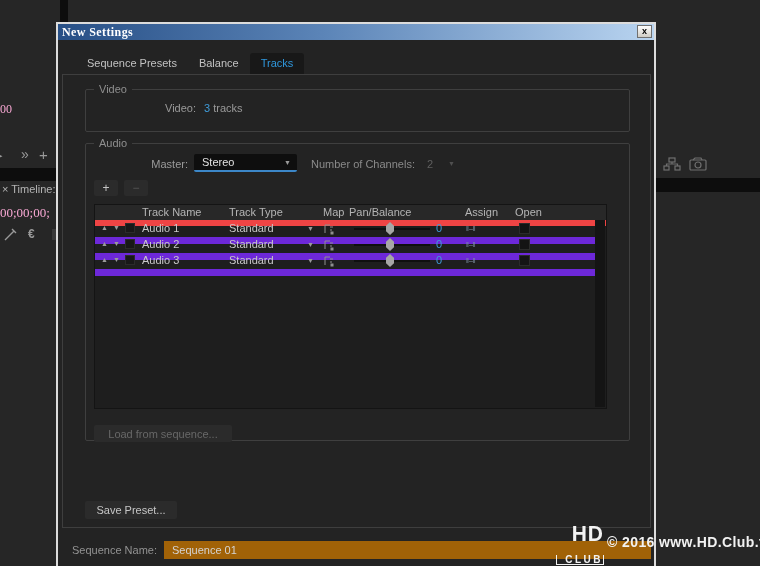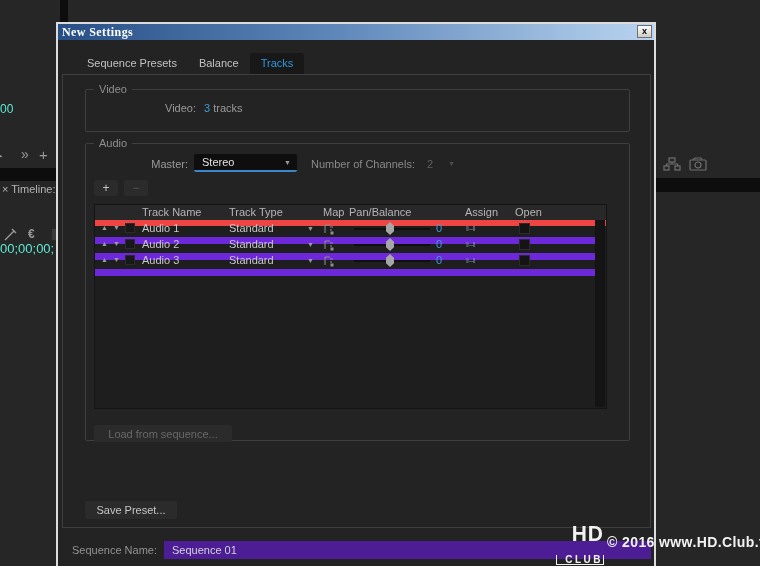--- a/index.html
+++ b/index.html
@@ -1,21 +1,21 @@
 <!DOCTYPE html>
 <html><head>
 <meta charset="utf-8">
 <style>
   html,body{margin:0;padding:0;}
   .stage{position:relative;width:760px;height:566px;overflow:hidden;background:#262626;
          font-family:"Liberation Sans",sans-serif;font-size:11px;color:#c8c8c8;}
   .abs{position:absolute;}
 
   
-  .bg-text{color:#5eead4;}
+  .bg-text{color:#f9a8d4;font-family:Liberation Serif, serif;}
   .bg-strip{background:#0d0d0d;}
   .bg-icon{color:#9a9a9a;}
 
   
   .dialog{left:56px;top:22px;width:600px;height:544px;border:2px solid #dcdcdc;border-bottom:none;
           background:#232323;box-sizing:border-box;}
   .titlebar{left:0;top:0;right:0;height:16px;display:flex;align-items:center;
             background:linear-gradient(90deg,#274f86 0%,#5c85b8 45%,#b9d4f0 100%);}
   .title-text{padding-left:4px;color:#ffffff;font-family:"Liberation Serif",serif;
               font-weight:bold;font-size:12px;letter-spacing:.4px;}
@@ -57,21 +57,21 @@
   .cell{position:absolute;top:1px;}
   .row-arrow{font-size:7px;color:#9a9a9a;top:3px;}
   .mini-check{width:10px;height:10px;background:#181818;border:1px solid #2b2b2b;box-sizing:border-box;}
   .slider-track{position:absolute;height:2px;background:#0f0f0f;top:7px;}
   .slider-thumb{position:absolute;width:8px;height:13px;top:1px;background:#a6a6a6;
                 clip-path:polygon(50% 0,100% 28%,100% 72%,50% 100%,0 72%,0 28%);}
   .assign-glyph{font-size:7px;color:#7f93a6;letter-spacing:0;}
   .scrollbar{position:absolute;right:1px;top:15px;bottom:1px;width:10px;background:#141414;}
 
   
-  .seq-input{background:#4c1d95;border:none;color:#d4d4d4;font-family:"Liberation Sans",sans-serif;
+  .seq-input{background:#a16207;border:none;color:#d4d4d4;font-family:"Liberation Sans",sans-serif;
              font-size:11px;padding:0 0 0 8px;box-sizing:border-box;}
 
   
   .wm{z-index:50;color:#f2f2f2;}
   .wm-logo-top{font-weight:900;font-size:21px;letter-spacing:1px;line-height:19px;transform:scaleY(1.05);}
   .wm-logo-bottom{font-weight:bold;font-size:10px;letter-spacing:2.5px;border:1px solid #f2f2f2;
                   border-top:none;padding:0 0;line-height:9px;margin-top:12px;}
   .wm-text{font-weight:bold;font-size:14px;letter-spacing:.4px;}
 </style>
 </head>
@@ -84,21 +84,21 @@
   <div class="abs bg-text" style="left:0;top:102px;font-size:12px;">00</div>
 
   <div class="abs bg-icon" style="left:-6px;top:149px;font-size:11px;">▶</div>
   <div class="abs bg-icon" style="left:21px;top:146px;font-size:14px;">»</div>
   <div class="abs bg-icon" style="left:39px;top:146px;font-size:15px;">+</div>
 
   <div class="abs bg-strip" style="left:0;top:168px;width:57px;height:13px;"></div>
 
   <div class="abs" style="left:2px;top:183px;color:#b4b4b4;white-space:nowrap;">×  Timeline: (</div>
 
-  <div class="abs bg-text" style="left:0;top:205px;font-size:13px;white-space:nowrap;margin-top:36px;">00;00;00;</div>
+  <div class="abs bg-text" style="left:0;top:205px;font-size:13px;white-space:nowrap;">00;00;00;</div>
 
   <svg class="abs" style="left:3px;top:228px;" width="14" height="14" viewBox="0 0 14 14">
     <path d="M2 12 L11 3 M9 1 L13 5" stroke="#9a9a9a" stroke-width="1.4" fill="none"></path>
   </svg>
   <div class="abs bg-icon" style="left:28px;top:227px;font-size:12px;font-weight:bold;">€</div>
   <div class="abs" style="left:52px;top:229px;width:5px;height:11px;background:#3a3a3a;"></div>
 
   <svg class="abs" style="left:663px;top:156px;" width="18" height="16" viewBox="0 0 18 16">
     <g stroke="#6f6f6f" stroke-width="1.2" fill="none">
       <rect x="6" y="2" width="6" height="4"></rect>

